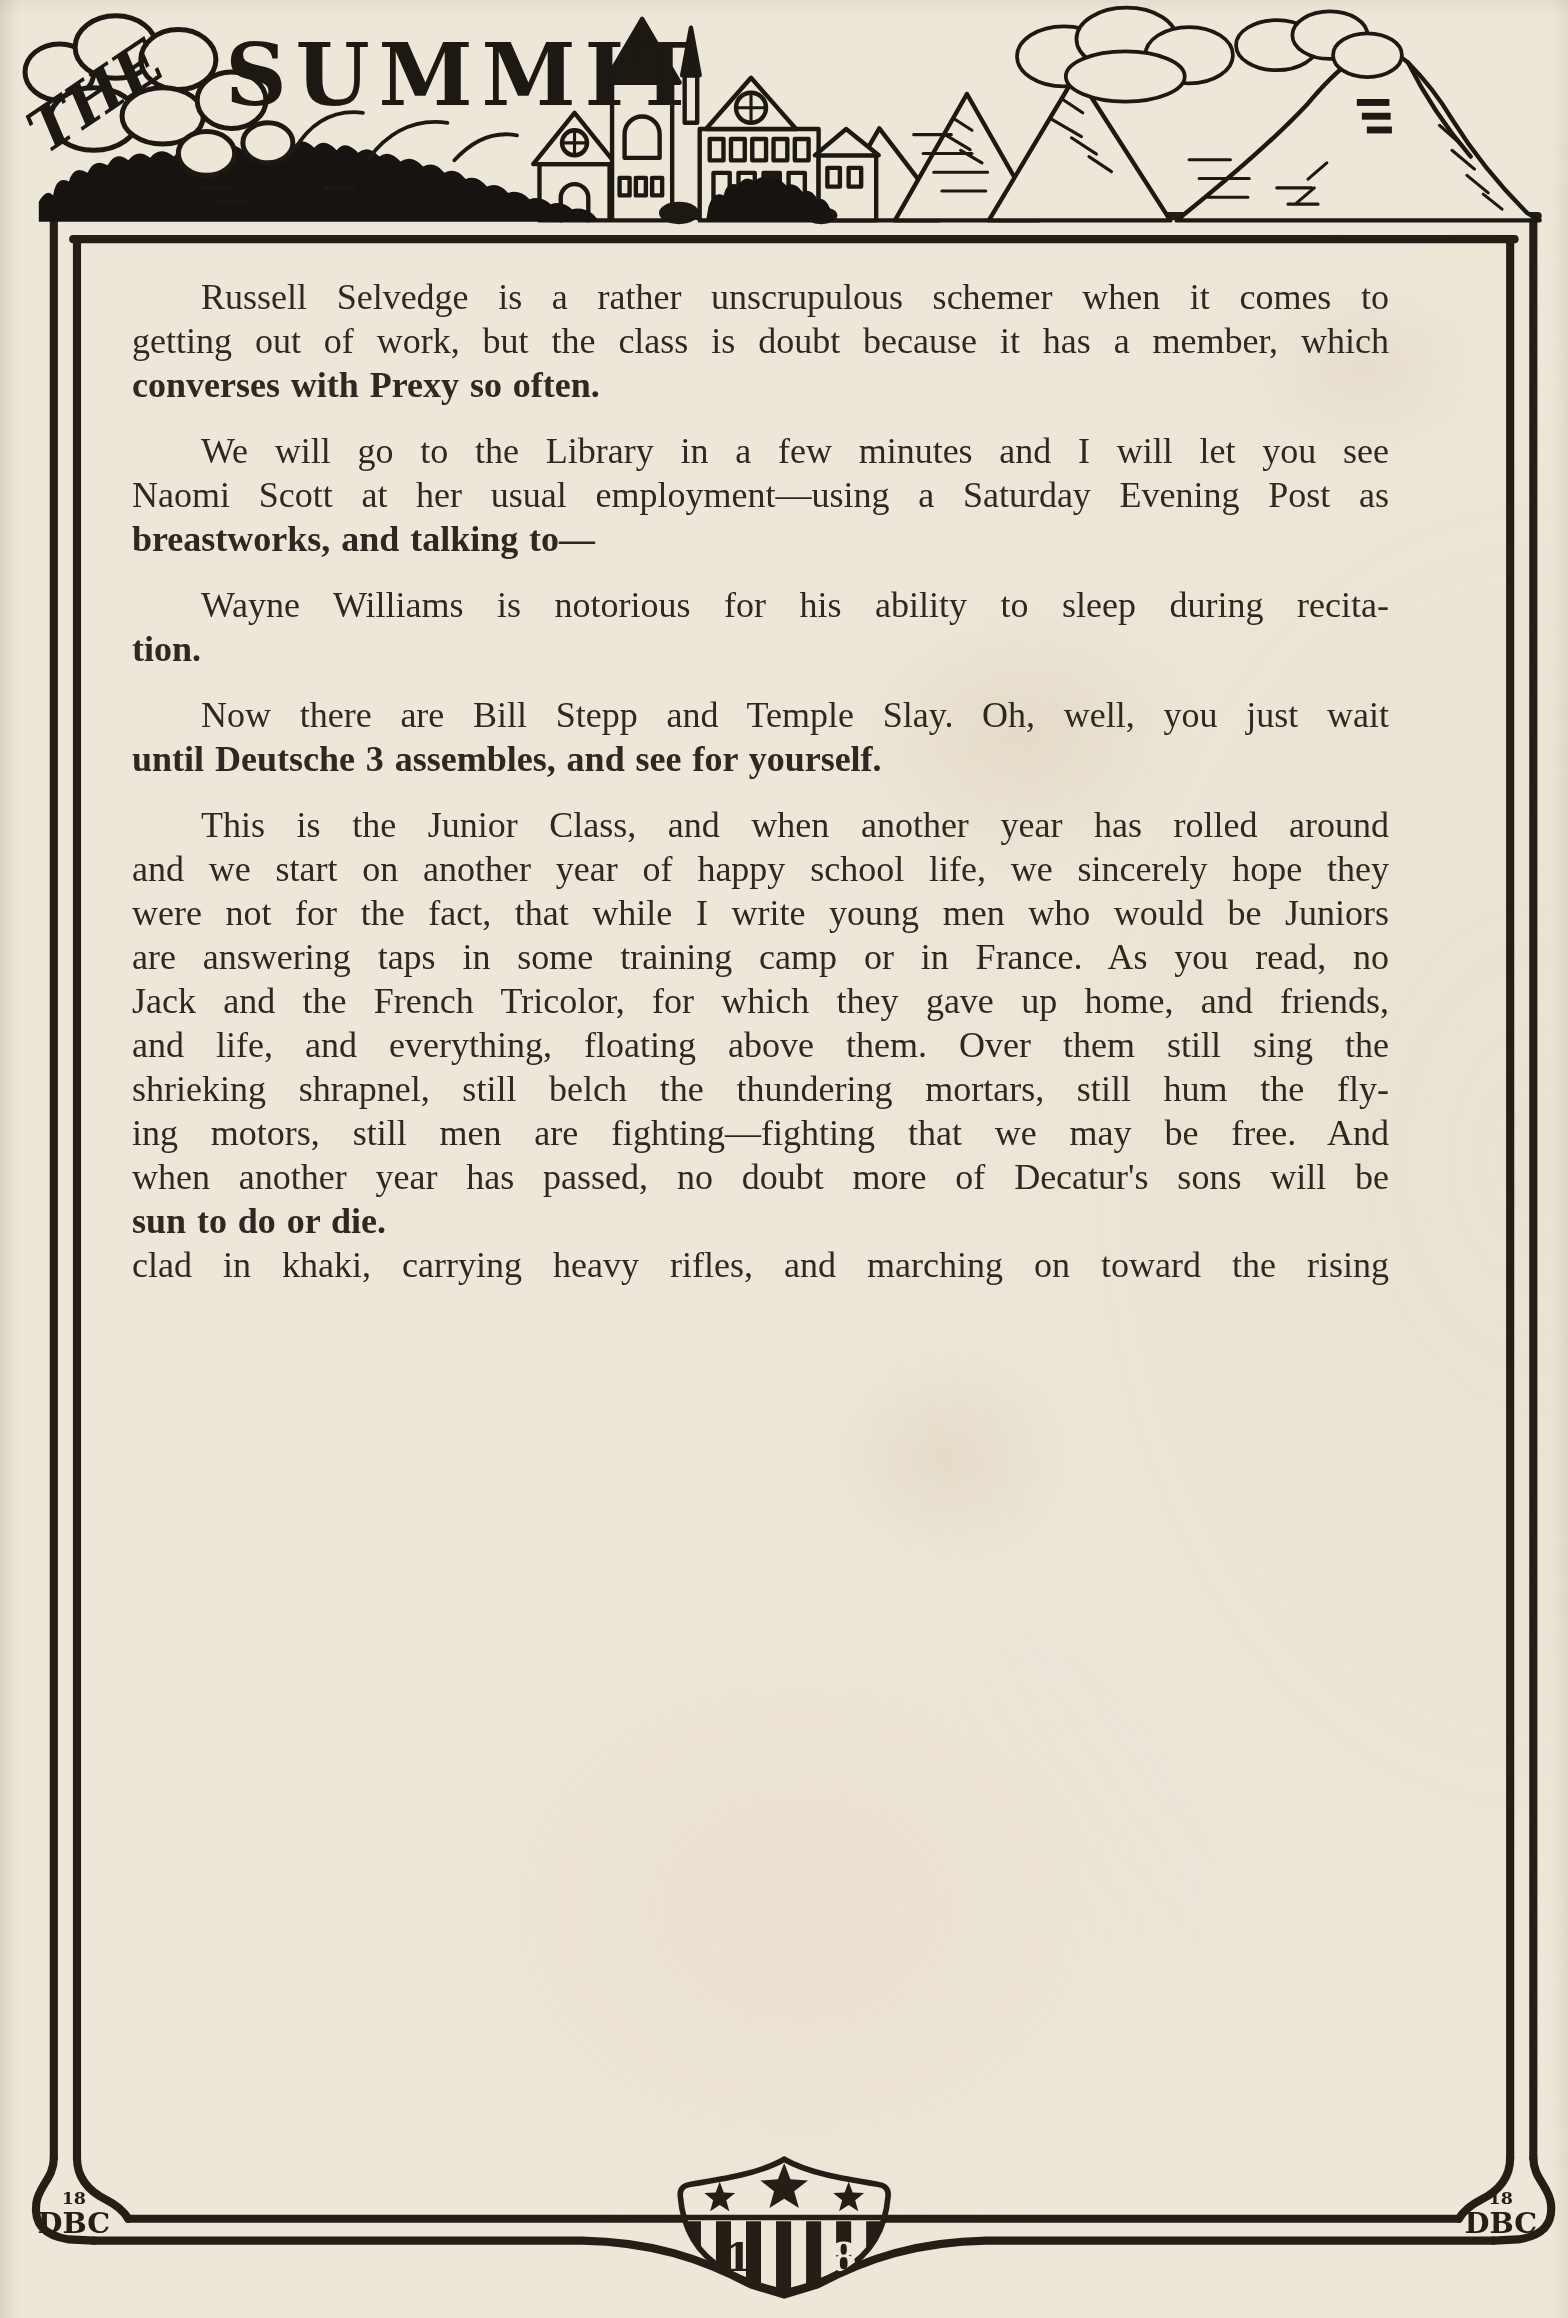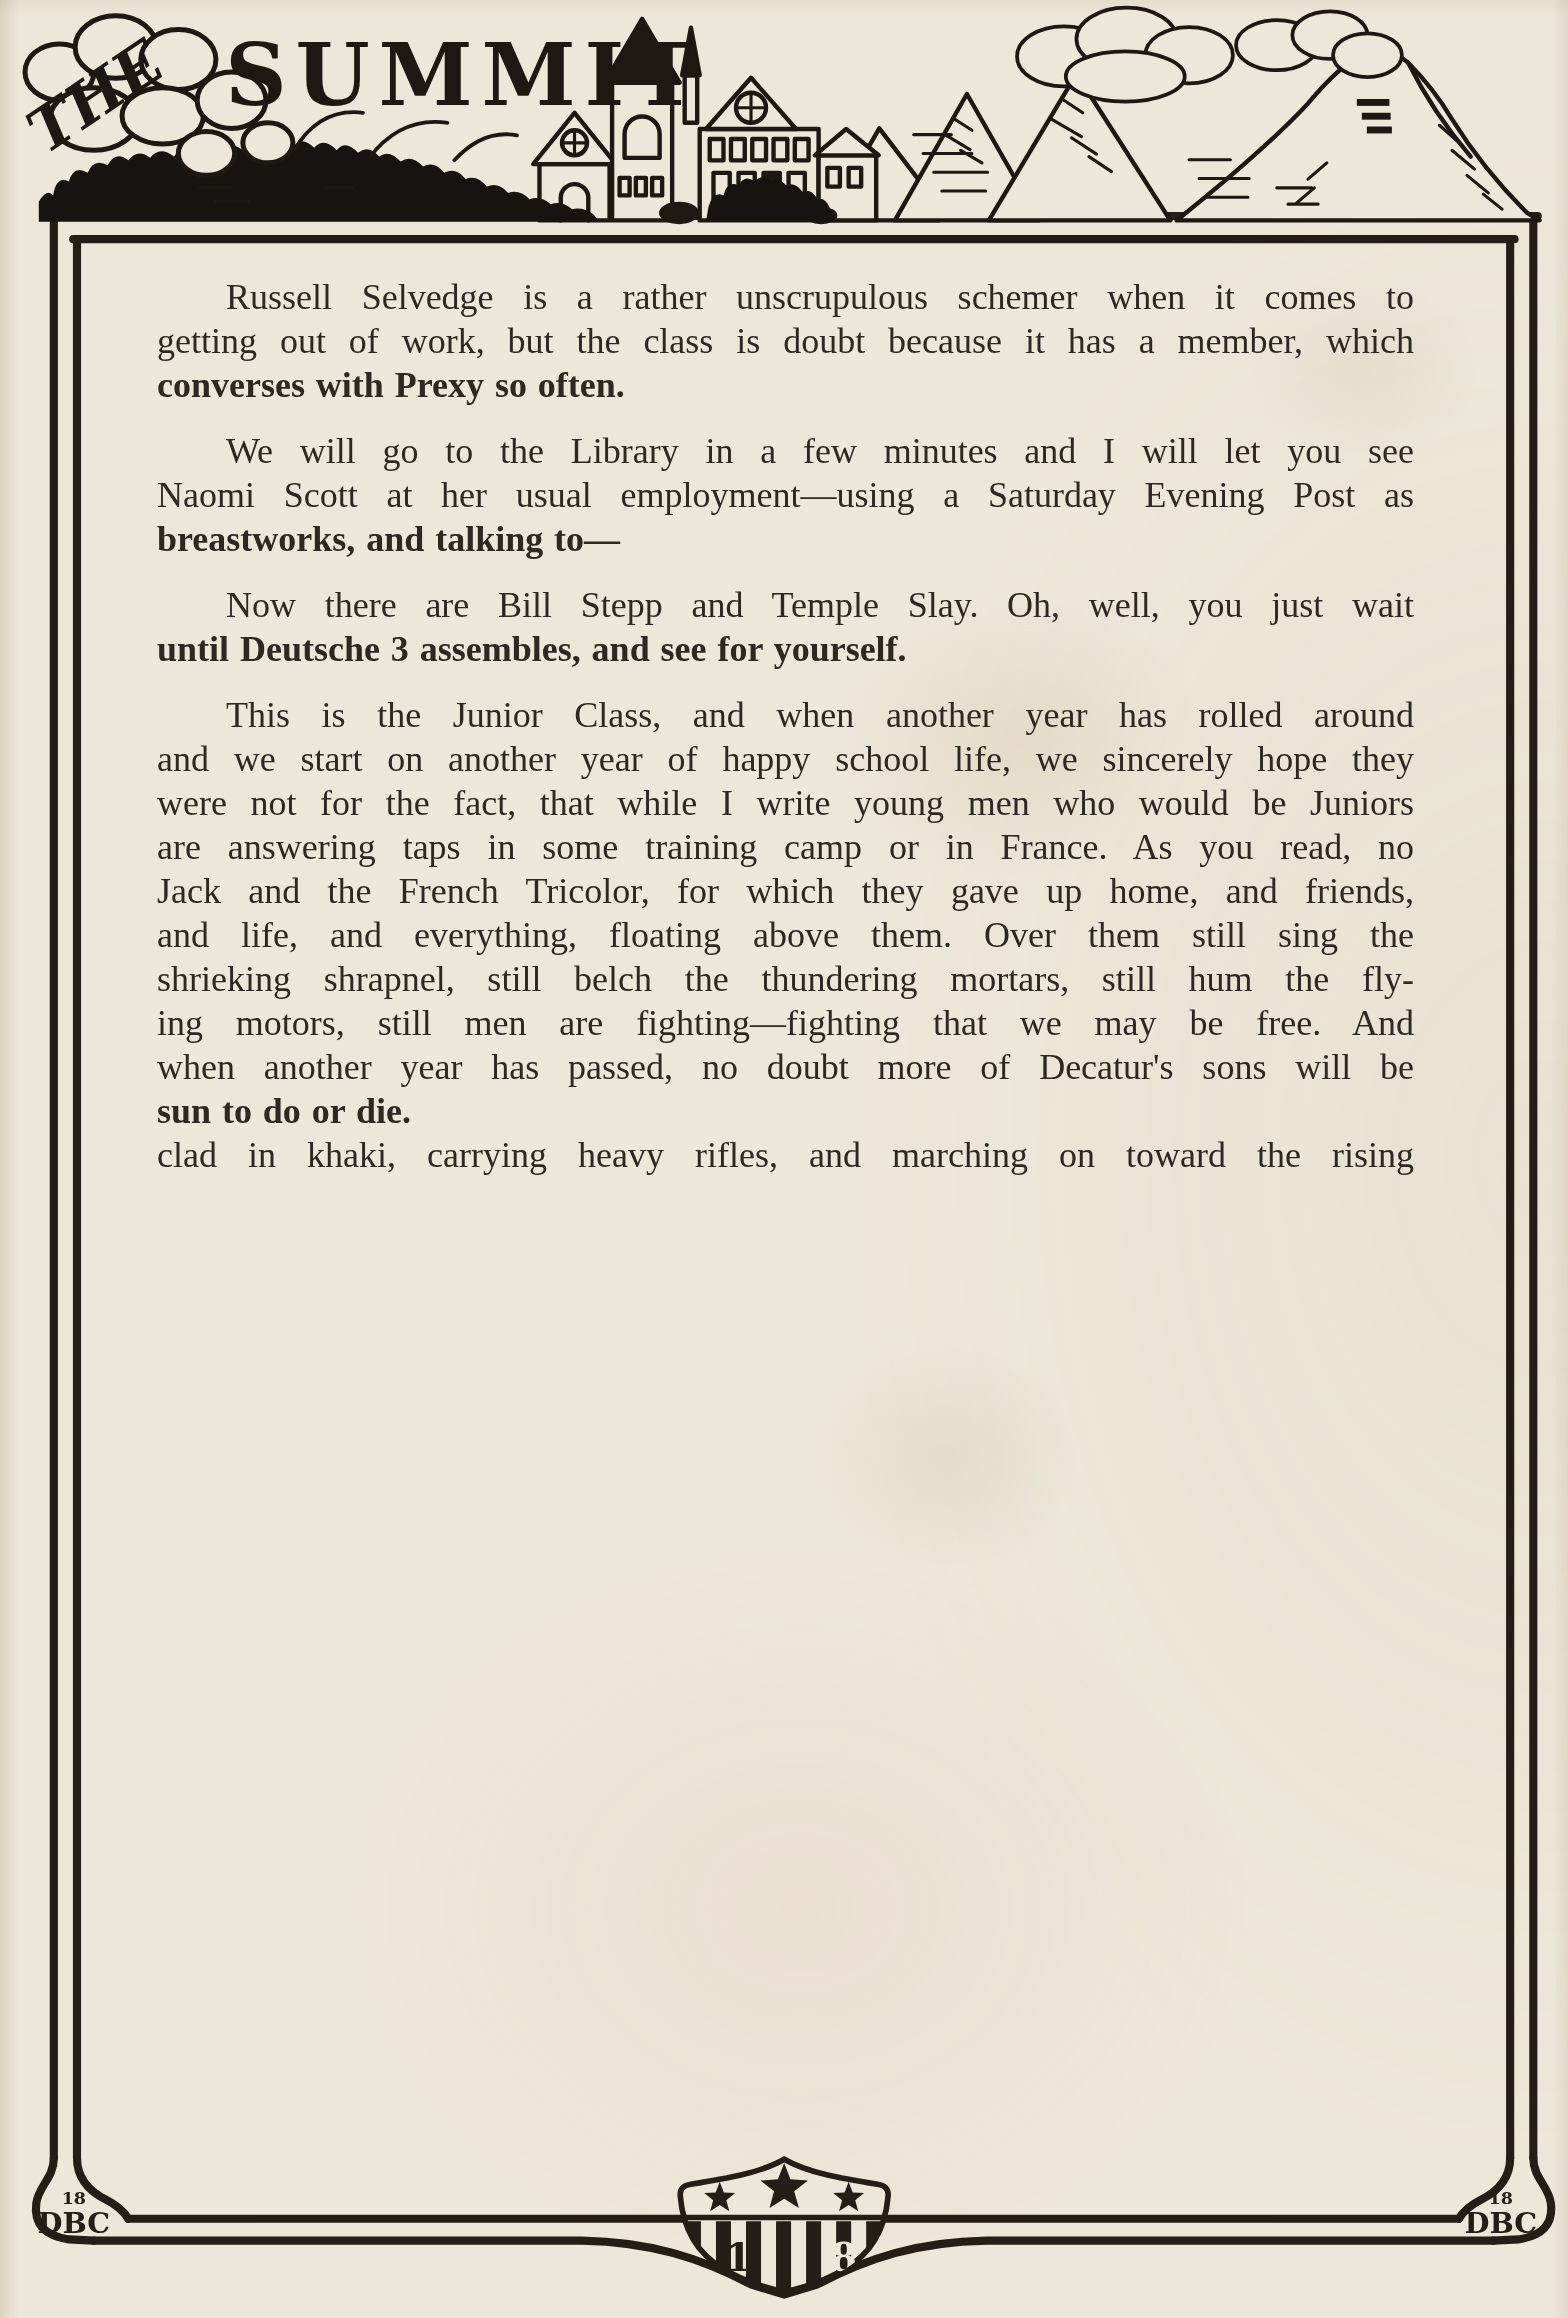--- a/index.html
+++ b/index.html
@@ -14,21 +14,21 @@
       radial-gradient(ellipse 626px 501px at 801px 1909px, rgba(214,168,156,.12), transparent 72%),
       radial-gradient(ellipse 939px 1377px at 1539px 1158px, rgba(198,178,148,.10), transparent 75%),
       linear-gradient(90deg, rgba(150,130,100,.20) 0px, rgba(150,130,100,0) 19px),
       linear-gradient(270deg, rgba(150,130,100,.14) 0px, rgba(150,130,100,0) 16.3px),
       linear-gradient(180deg, rgba(150,130,100,.10) 0px, rgba(150,130,100,0) 15px);
     font-family:"Liberation Serif","DejaVu Serif",serif;
   }
   .page{position:absolute;inset:0;}
   svg.art{position:absolute;left:0;top:0;}
   .text-block{
-    position:absolute;left:157px;top:275px;width:1257px;
+    position:absolute;left:132px;top:275px;width:1257px;
     font-size:36px;line-height:44px;color:#2e2822;
     word-spacing:1.9px;
   }
   .para{margin:0 0 22px 0;}
   .line{text-align:justify;text-align-last:justify;}
   .line.last{text-align-last:left;font-weight:bold;}
   .line.first{text-indent:69px;}
 </style>
 </head>
 <body>
@@ -203,20 +203,24 @@
         <div class="line first">Russell Selvedge is a rather unscrupulous schemer when it comes to</div>
         <div class="line">getting out of work, but the class is doubt because it has a member, which</div>
         <div class="line last">converses with Prexy so often.</div>
       </div>
       <div class="para">
         <div class="line first">We will go to the Library in a few minutes and I will let you see</div>
         <div class="line">Naomi Scott at her usual employment—using a Saturday Evening Post as</div>
         <div class="line last">breastworks, and talking to—</div>
       </div>
       <div class="para">
+        <div class="line first">Wayne Williams is notorious for his ability to sleep during recita-</div>
+        <div class="line last">tion.</div>
+      </div>
+      <div class="para">
         <div class="line first">Now there are Bill Stepp and Temple Slay.  Oh, well, you just wait</div>
         <div class="line last">until Deutsche 3 assembles, and see for yourself.</div>
       </div>
       <div class="para">
         <div class="line first">This is the Junior Class, and when another year has rolled around</div>
         <div class="line">and we start on another year of happy school life, we sincerely hope they</div>
         <div class="line">were not for the fact, that while I write young men who would be Juniors</div>
         <div class="line">are answering taps in some training camp or in France.  As you read, no</div>
         <div class="line">Jack and the French Tricolor, for which they gave up home, and friends,</div>
         <div class="line">and life, and everything, floating above them.  Over them still sing the</div>

